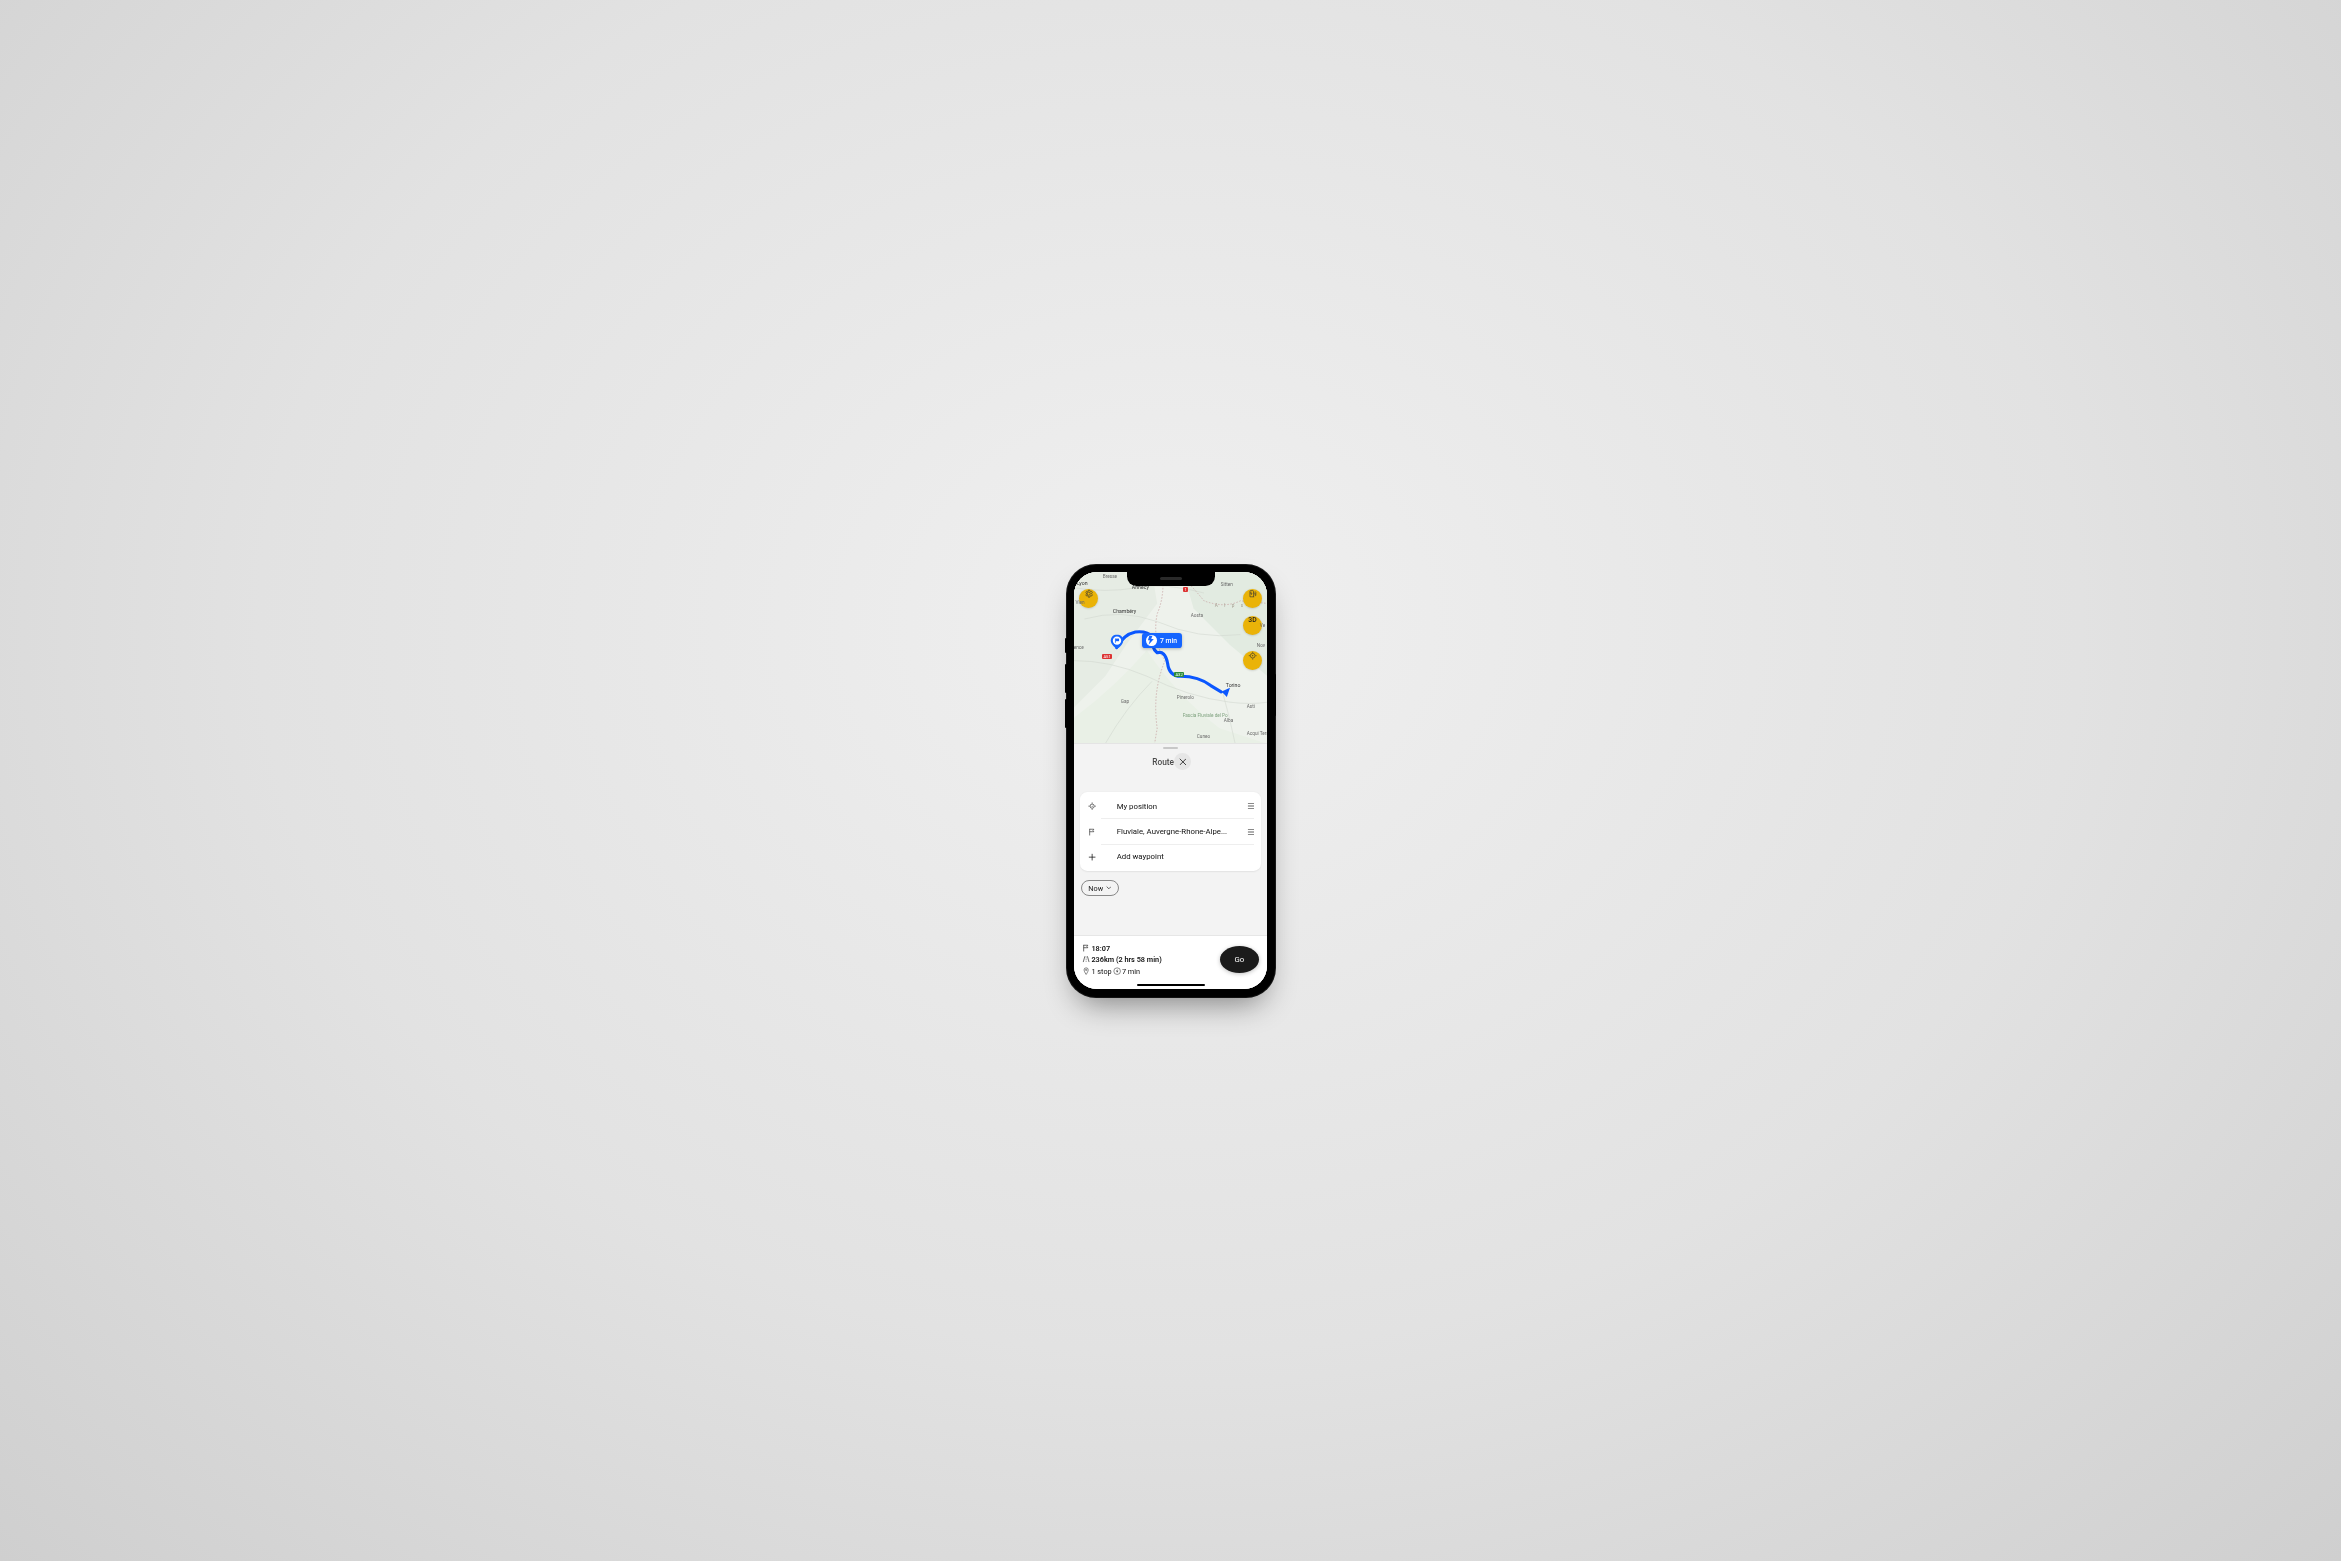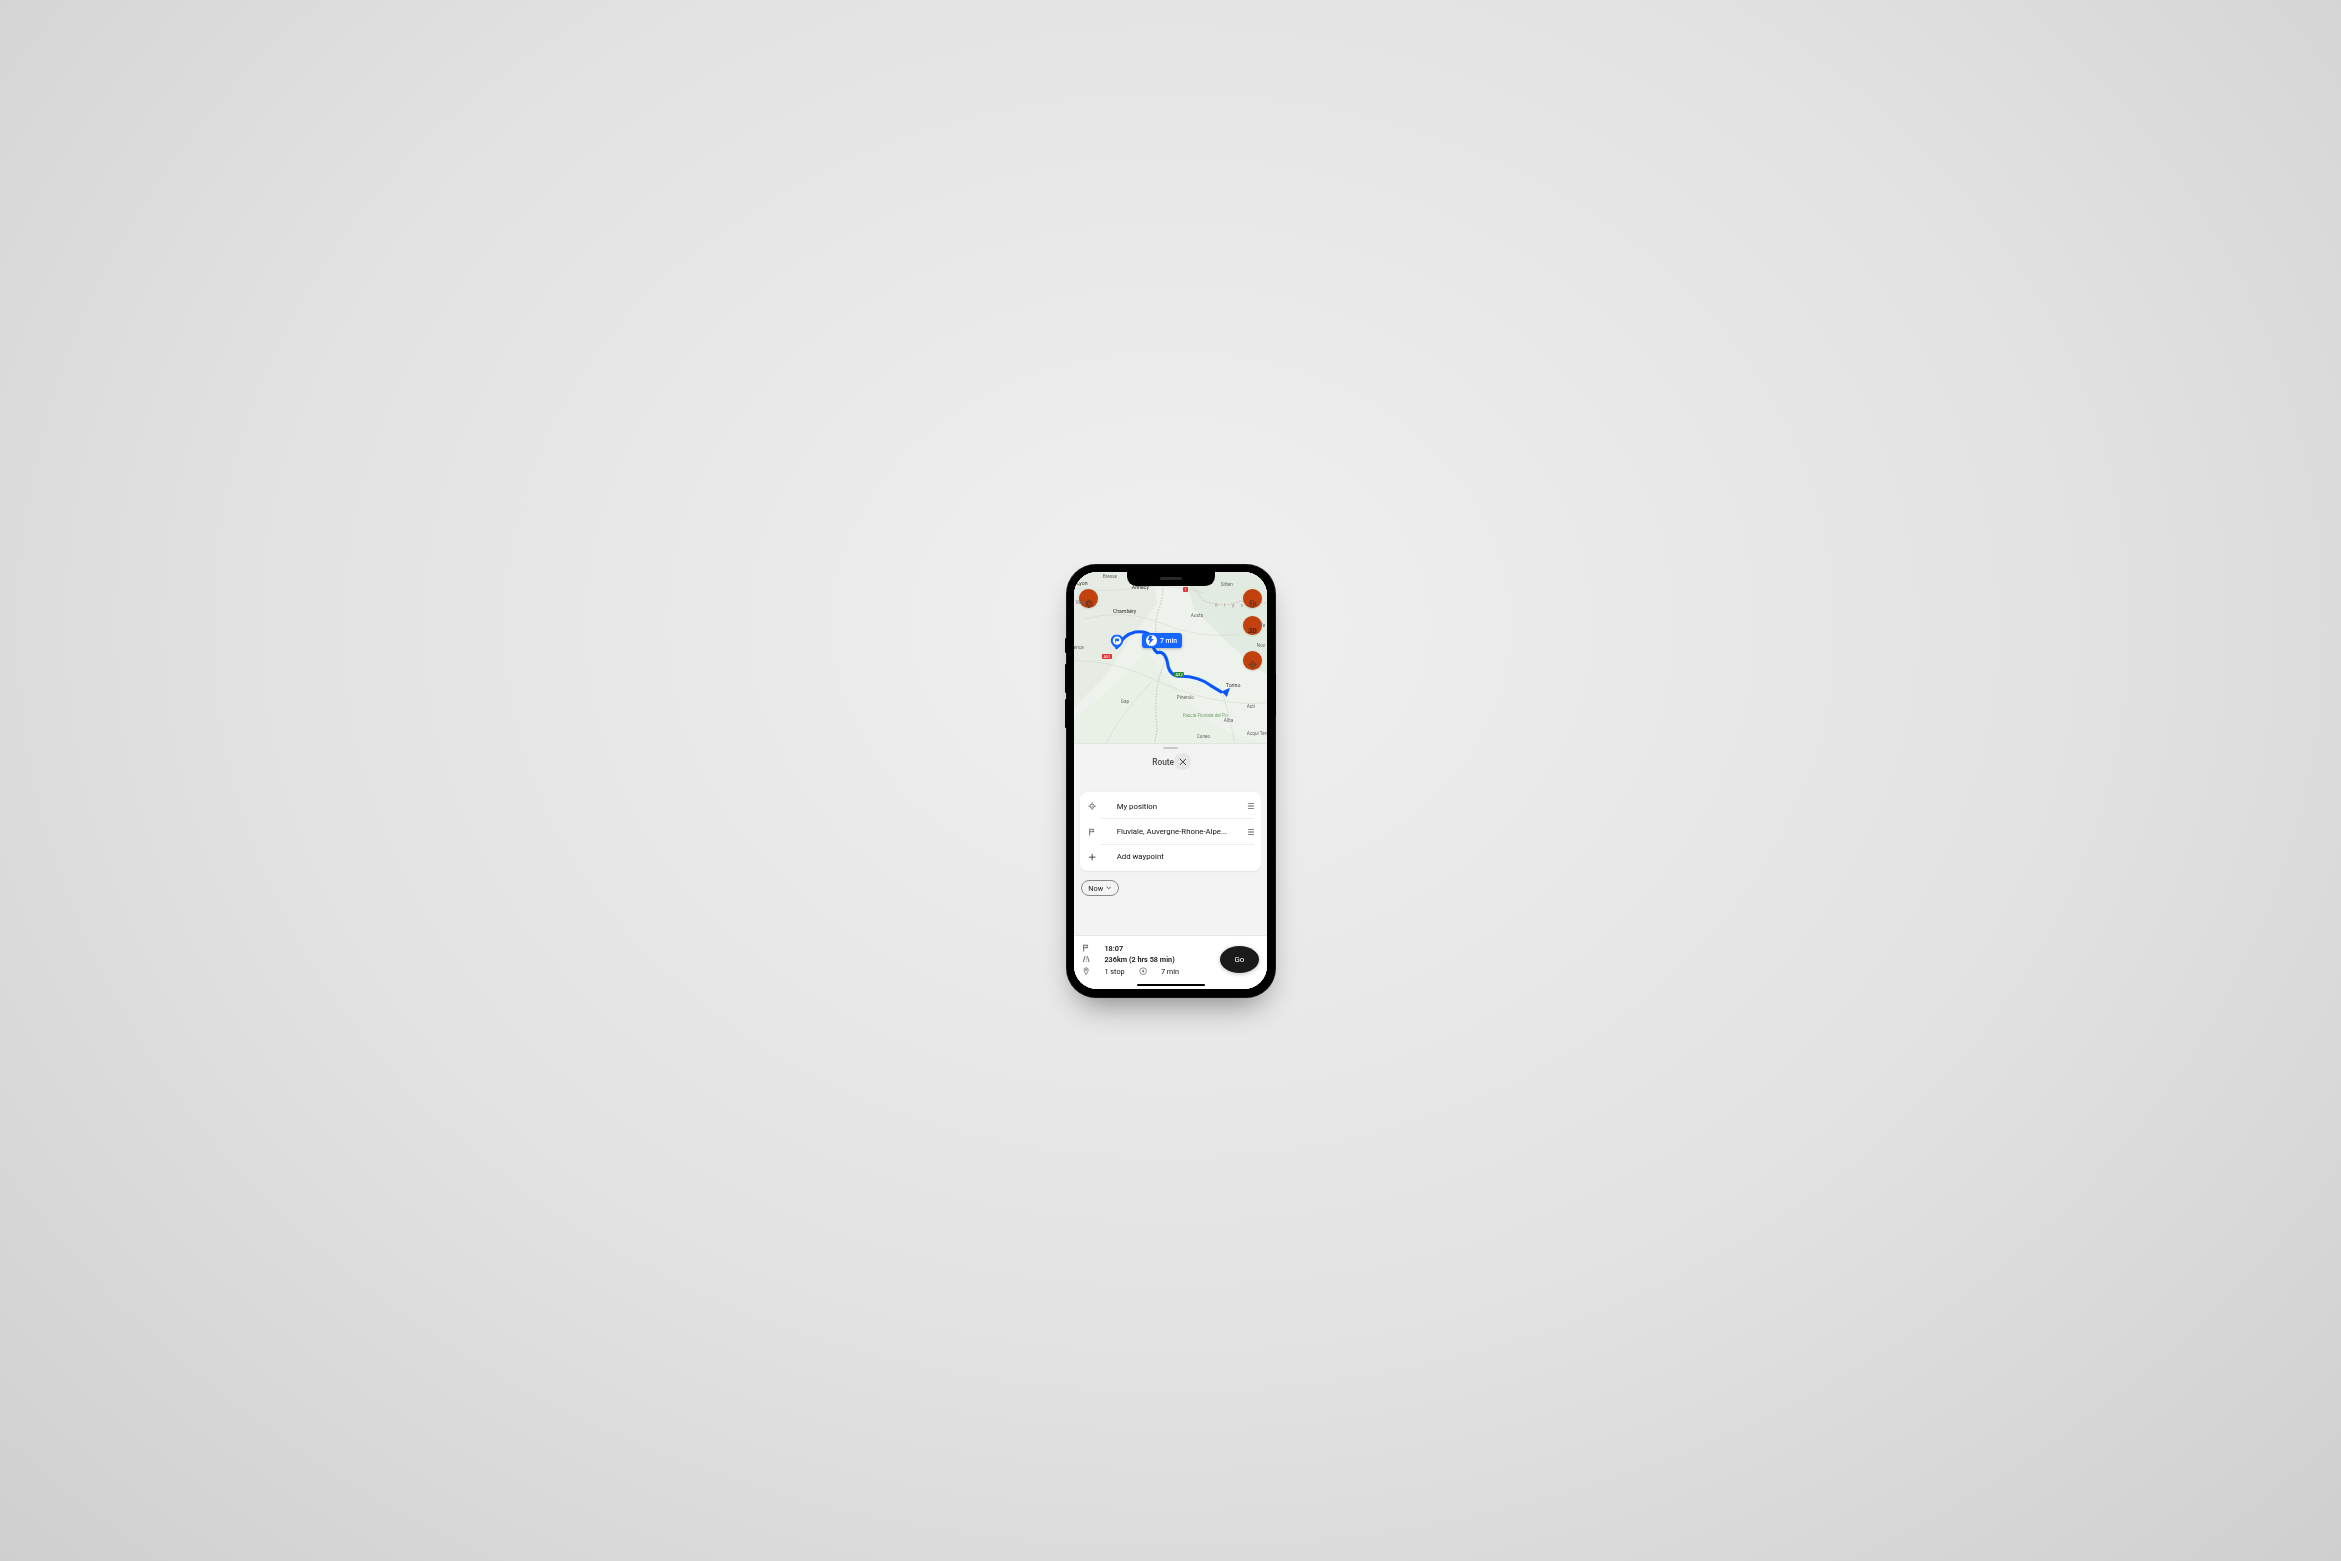--- a/index.html
+++ b/index.html
@@ -38,22 +38,22 @@
   .map{
     position:absolute;top:0;left:0;right:0;height:172px;overflow:hidden;
     background:#e9efe7;
   }
   .map svg{width:100%;height:100%;display:block;}
   .map-label{position:absolute;font-size:4.7px;color:#6a6a6a;white-space:nowrap;pointer-events:none;}
   .map-label.city{color:#333;font-size:5.2px;}
   .road-shield{position:absolute;font-size:4.2px;color:#fff;background:#d33;padding:0 1.6px;border-radius:1px;}
   .road-shield.green{background:#2a8a3a;}
   .map-btn{
-    position:absolute;width:19px;height:19px;background:#c2410c;border-radius:50%;
-    display:flex;align-items:flex-end;justify-content:center;
+    position:absolute;width:19px;height:19px;background:#eab308;border-radius:50%;
+    display:flex;align-items:flex-start;justify-content:center;
     box-shadow:0 0.5px 2.1px rgba(0,0,0,0.18);font-size:6.8px;color:#222;font-weight:500;
   }
   .map-btn svg{width:9.4px;height:9.4px;}
   .charge-tooltip{
     position:absolute;background:#1565ff;color:#fff;border-radius:3.1px;
     display:flex;align-items:center;gap:3.1px;padding:2.6px 4.7px;font-size:6.8px;font-weight:500;
     box-shadow:0 1px 3.1px rgba(0,0,0,0.25);
   }
   .charge-tooltip .bolt{width:10.4px;height:10.4px;background:#fff;border-radius:50%;display:flex;align-items:center;justify-content:center;}
   .start-pin{position:absolute;width:14.6px;height:14.6px;transform:translate(-50%,-100%);}
@@ -80,21 +80,21 @@
   .card{position:relative;}
   .now-chip{
     margin:9.4px 7.3px 0;display:inline-flex;align-items:center;gap:2.6px;
     border:0.5px solid #888;border-radius:8.3px;padding:2.6px 6.2px;font-size:7.3px;color:#222;
   }
   .summary{
     position:absolute;left:0;right:0;bottom:0;background:#fff;border-top:0.5px solid #e6e6e6;
     padding:7.3px 8.3px 13.5px;display:flex;align-items:center;justify-content:space-between;
   }
   .sum-lines{display:flex;flex-direction:column;gap:2.6px;font-size:7.3px;color:#111;}
-  .sum-line{display:flex;align-items:center;gap:14px;}
+  .sum-line{display:flex;align-items:center;gap:1px;}
   .sum-line.bold{font-weight:600;}
   .go-btn{
     width:39px;height:27px;border-radius:50%;background:#1b1b1b;color:#fff;
     display:flex;align-items:center;justify-content:center;font-size:7.8px;font-weight:400;
     box-shadow:0 1px 4.2px rgba(0,0,0,0.25);
   }
   .ic svg,.sum-line svg{width:8.3px;height:8.3px;}
 </style>
 </head>
 <body>

